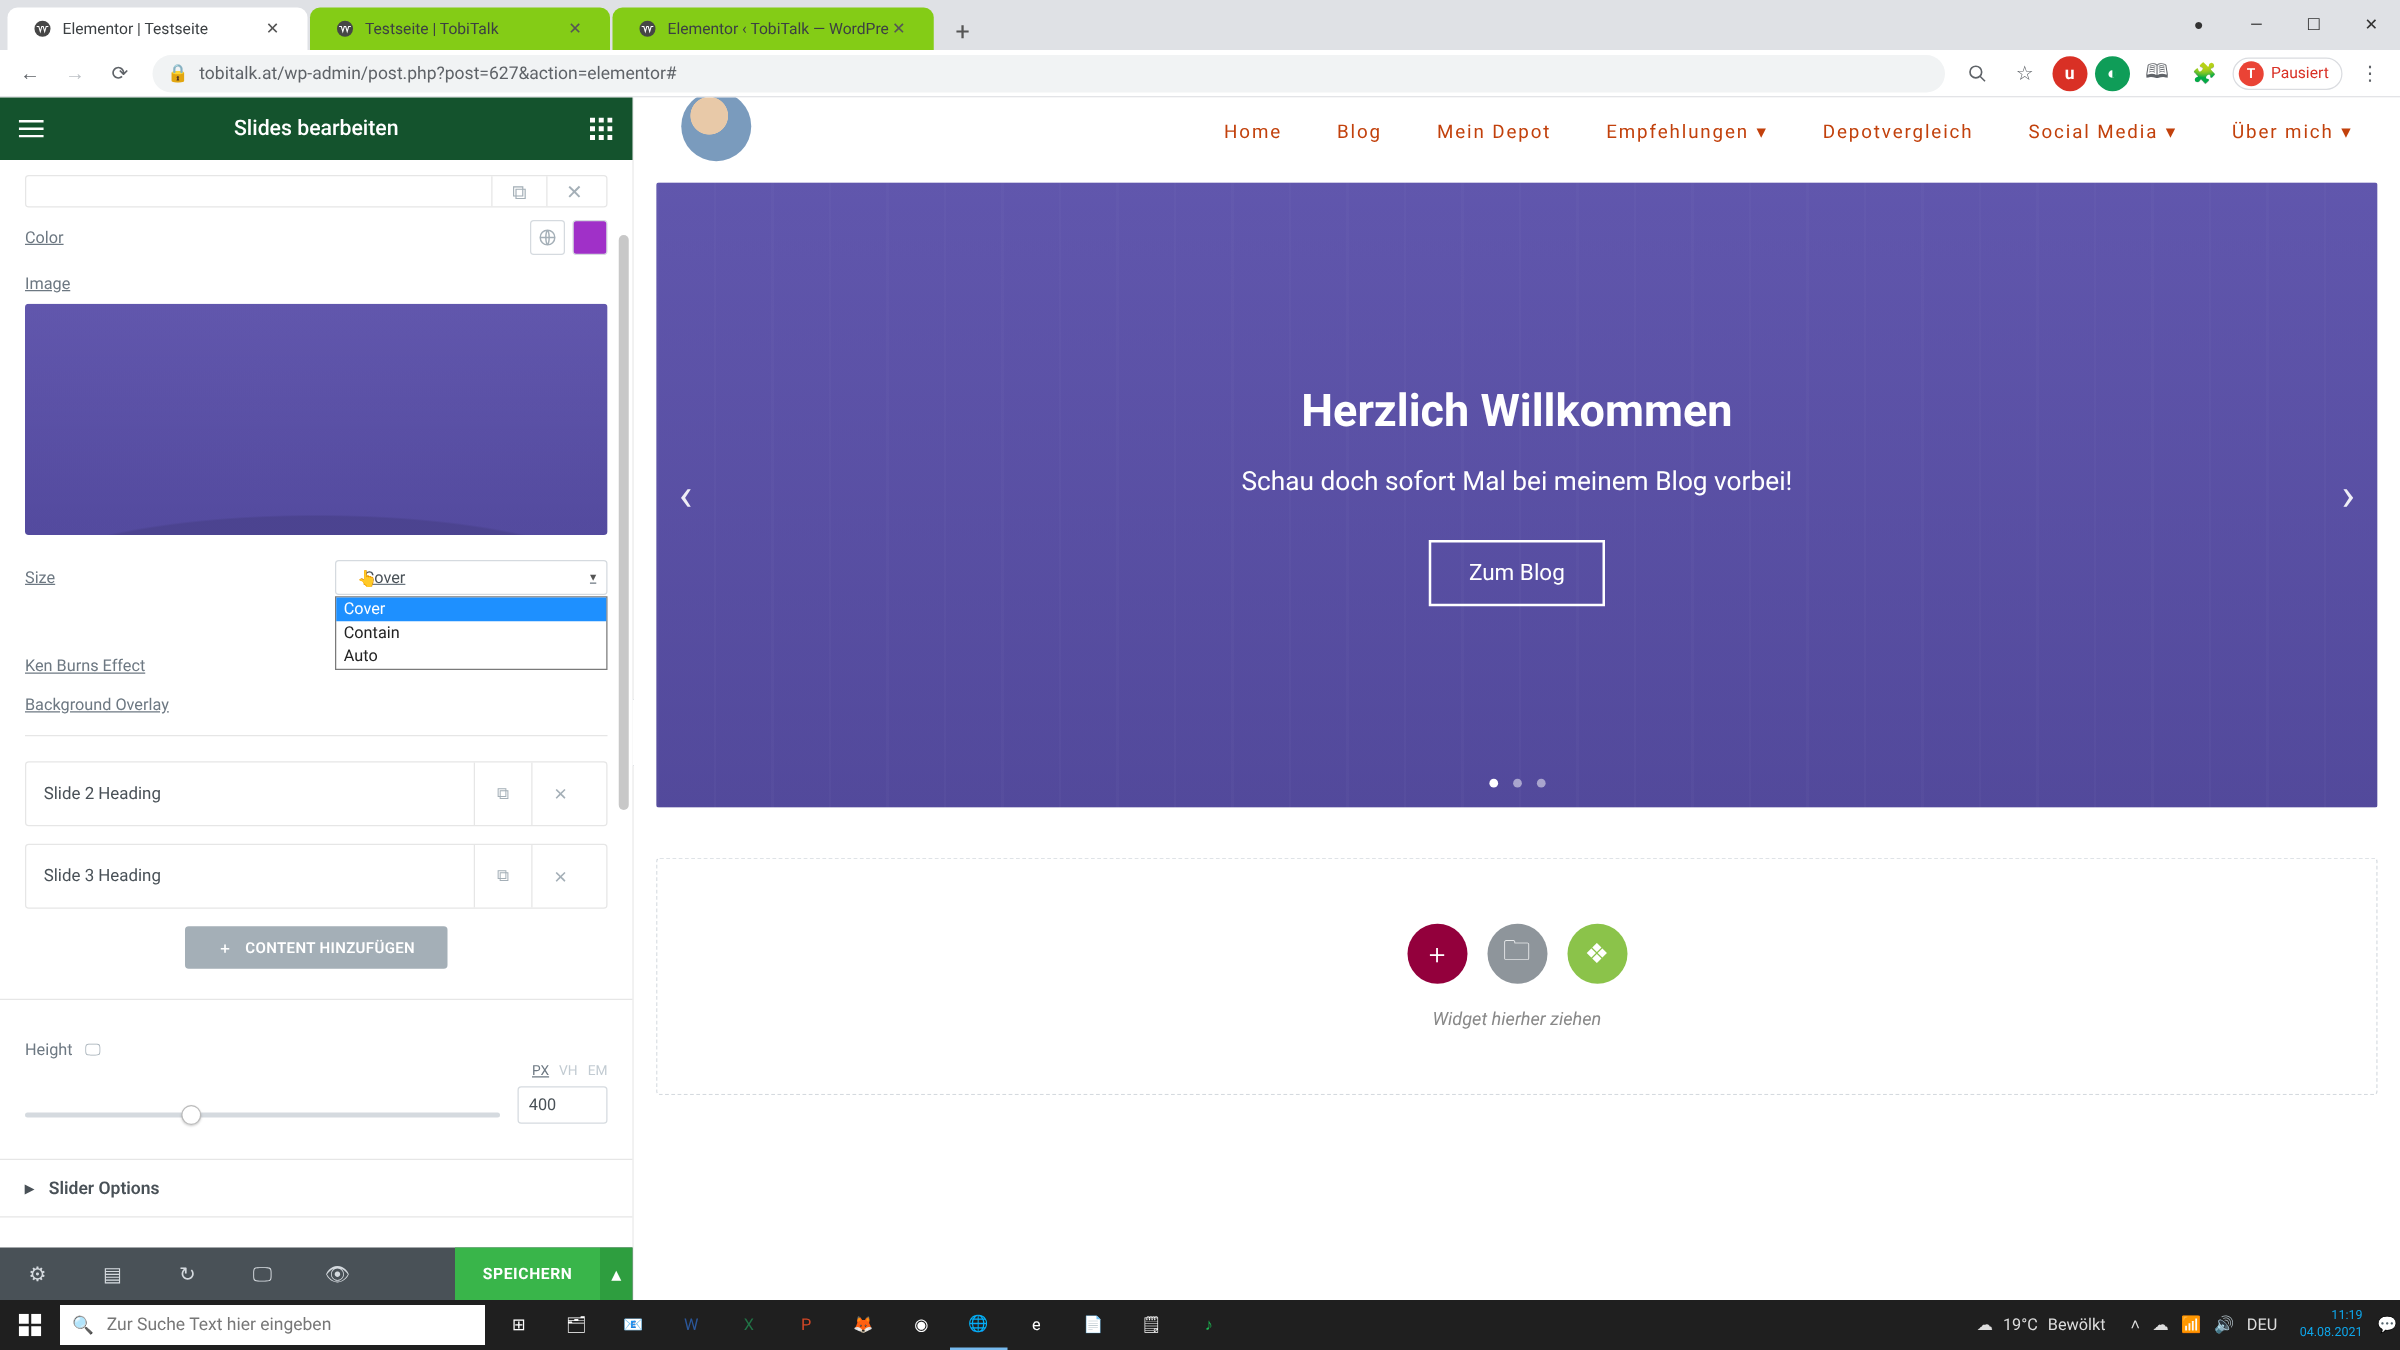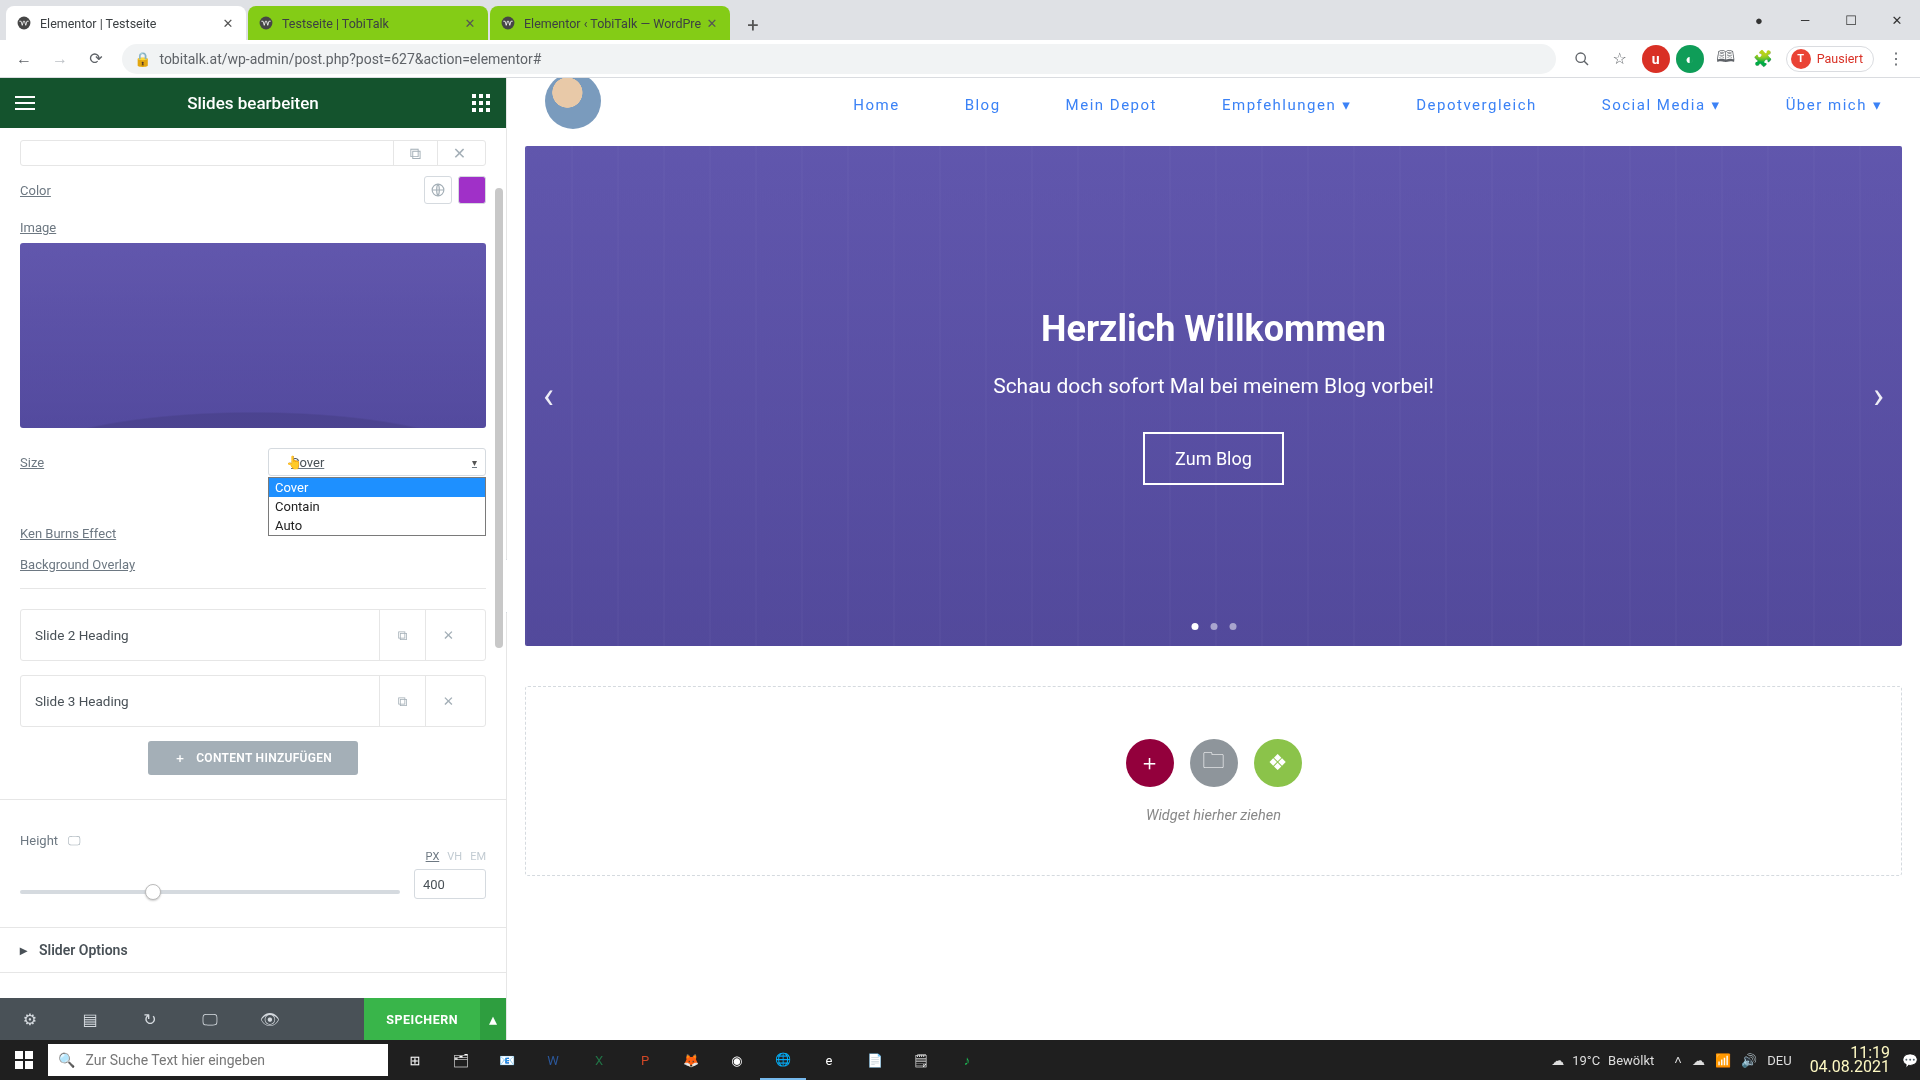--- a/index.html
+++ b/index.html
@@ -1,21 +1,21 @@
 <!DOCTYPE html>
 <html><head>
 <meta charset="utf-8">
 <style>
 * { margin: 0; padding: 0; box-sizing: border-box; font-family: -apple-system, BlinkMacSystemFont, "Segoe UI", Roboto, Arial, sans-serif; }
 html, body { width: 1920px; height: 1080px; overflow: hidden; background: #fff; }
 
 
 .browser-frame { width: 1920px; height: 1080px; display: flex; flex-direction: column; }
 .tab-strip { height: 40px; background: #dfe1e5; display: flex; align-items: flex-end; padding-left: 6px; }
-.tab { height: 34px; min-width: 240px; background: #fff; border-radius: 8px 8px 0 0; display: flex; align-items: center; padding: 0 10px; margin-right: 2px; font-size: 12.5px; color: #3c4043; position: relative; }
+.tab { height: 34px; min-width: 240px; background: #fff; border-radius: 8px 8px 0 0; display: flex; align-items: center; padding: 0 20px; margin-right: 2px; font-size: 12.5px; color: #3c4043; position: relative; }
 .tab.inactive { background: #84cc16; }
 .tab .favicon { width: 16px; height: 16px; margin-right: 8px; display:inline-flex; align-items:center; justify-content:center; }
 .tab .tab-title { flex: 1; white-space: nowrap; overflow: hidden; text-overflow: ellipsis; }
 .tab .tab-close { width: 16px; height: 16px; border-radius: 50%; display:flex; align-items:center; justify-content:center; color:#555; font-size:13px; }
 .tab-add { width: 30px; height: 30px; display:flex; align-items:center; justify-content:center; color:#555; font-size:20px; margin-left:6px; }
 .window-controls { margin-left: auto; height: 40px; display: flex; }
 .win-btn { width: 46px; height: 40px; display:flex; align-items:center; justify-content:center; color:#333; font-size:13px; }
 
 .toolbar { height: 38px; background: #fff; border-bottom: 1px solid #dadce0; display: flex; align-items: center; padding: 0 8px; gap: 4px; }
 .nav-btn { width: 32px; height: 32px; border-radius: 50%; display:flex; align-items:center; justify-content:center; color:#5f6368; }
@@ -92,21 +92,21 @@
 .save-btn { margin-left:auto; height:100%; background:#39b54a; color:#fff; padding:0 22px; font-size:12.5px; font-weight:700; letter-spacing:0.5px; display:flex; align-items:center; }
 .save-caret { width:26px; height:100%; background:#2e9e3f; display:flex; align-items:center; justify-content:center; color:#fff; }
 
 
 .collapse-handle { position:absolute; right:-13px; top:50%; width:13px; height:54px; background:#fff; border:1px solid #d5dadf; border-left:none; border-radius:0 4px 4px 0; display:flex; align-items:center; justify-content:center; color:#a4afb7; font-size:11px; }
 
 
 .canvas { flex:1; background:#fff; overflow:hidden; position:relative; padding: 0 18px 18px 18px; }
 .site-header { height:54px; display:flex; align-items:center; padding:0 20px; }
 .logo { width:56px; height:56px; border-radius:50%; background: radial-gradient(circle at 40% 35%, #e8c9a8 0 30%, #7a9bbd 31% 100%); margin-top:-8px; }
-.main-nav { margin-left:auto; display:flex; gap:65px; font-size:15px; letter-spacing:1.5px; color:#3b82f6; }
+.main-nav { margin-left:auto; display:flex; gap:44px; font-size:15px; letter-spacing:1.5px; color:#c2410c; }
 .main-nav .nav-item { display:flex; align-items:center; gap:6px; }
 
 .hero { margin-top:14px; height:500px; border-radius:2px; position:relative; overflow:hidden;
   background:
     linear-gradient(rgba(88,78,168,0.60), rgba(88,78,168,0.60)),
     radial-gradient(ellipse 130% 85% at 50% 130%, #3a3470 0%, #3a3470 34%, transparent 35%),
     repeating-linear-gradient(90deg, rgba(255,255,255,0.05) 0 2px, transparent 2px 46px),
     linear-gradient(#6d63b4,#4a4288);
   display:flex; flex-direction:column; align-items:center; justify-content:center; color:#fff; }
 .hero-title { font-size:36px; font-weight:700; margin-bottom:24px; }
@@ -125,21 +125,21 @@
 
 
 .taskbar { height:40px; background:#1f1f1f; display:flex; align-items:center; color:#fff; font-size:13px; }
 .tb-start { width:48px; height:100%; display:flex; align-items:center; justify-content:center; }
 .tb-search { width:340px; height:32px; background:#fff; color:#777; display:flex; align-items:center; padding:0 10px; gap:10px; font-size:14px; margin-right:4px; }
 .tb-icon { width:46px; height:100%; display:flex; align-items:center; justify-content:center; color:#fff; }
 .tb-icon.active { border-bottom:2px solid #76b9ed; }
 .tb-right { margin-left:auto; display:flex; align-items:center; height:100%; gap:0; }
 .tb-weather { display:flex; align-items:center; gap:8px; padding:0 12px; color:#ddd; font-size:13px; }
 .tb-tray { display:flex; align-items:center; gap:10px; padding:0 8px; color:#ddd; font-size:13px; }
-.tb-clock { padding:0 10px; text-align:right; font-size:16px; line-height:14px; color:#fef9c3; }
+.tb-clock { padding:0 10px; text-align:right; font-size:10px; line-height:14px; color:#0ea5e9; }
 
 svg { display:block; }
 </style>
 </head>
 <body>
 
 <div class="browser-frame">
 
   <div class="tab-strip">
     <div class="tab">

